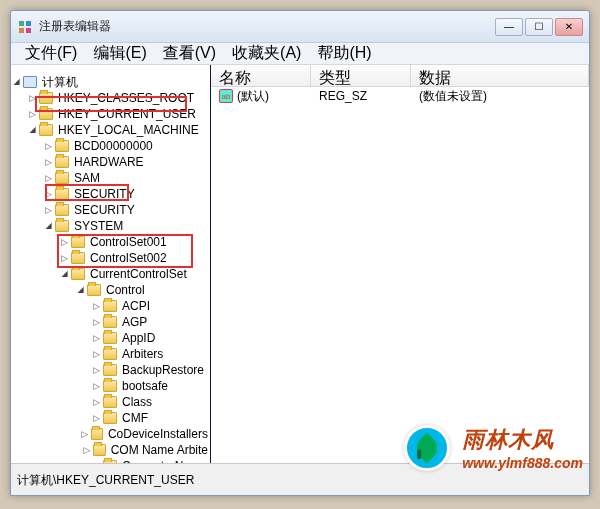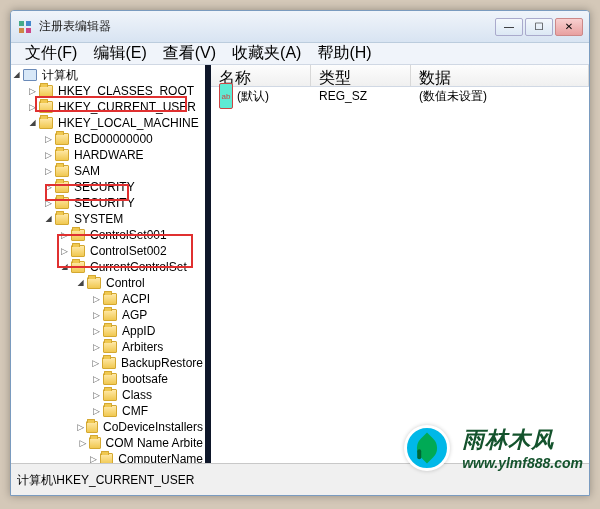--- a/index.html
+++ b/index.html
@@ -7,47 +7,47 @@
 .window { width: 580px; height: 486px; background: #fff; border: 1px solid #7a9bbf; box-shadow: 0 0 8px rgba(0,0,0,0.3); position: relative; border-radius: 4px 4px 0 0; overflow: hidden; }
 .titlebar { height: 32px; background: linear-gradient(#f0f4fa, #d8e4f2); display: flex; align-items: center; padding: 0 6px; border-bottom: 1px solid #bcd; }
 .titlebar-icon { width: 16px; height: 16px; margin-right: 6px; }
 .titlebar-text { flex: 1; font-size: 12px; color: #222; }
 .win-controls { display: flex; gap: 2px; }
 .win-btn { width: 28px; height: 18px; border: 1px solid #aac; background: linear-gradient(#f4f8fc,#dce8f4); border-radius: 2px; display: flex; align-items: center; justify-content: center; font-size: 10px; }
 .win-btn.close { background: linear-gradient(#f8d0d0,#e8a0a0); border-color: #c88; }
 .menubar { height: 22px; background: #f0f4fa; display: flex; align-items: center; padding: 0 6px; border-bottom: 1px solid #d0d8e4; font-size: 16px; }
 .menu-item { padding: 2px 8px; cursor: default; }
 .content { display: flex; height: 398px; }
-.tree-pane { width: 200px; border-right: 6px solid #0f172a; overflow: hidden; background: #fff; padding: 2px 0; }
+.tree-pane { width: 200px; border-right: 1px solid #0f172a; overflow: hidden; background: #fff; padding: 9px 0; }
 .list-pane { flex: 1; background: #fff; }
 .list-header { height: 22px; display: flex; border-bottom: 1px solid #d0d8e4; background: linear-gradient(#fdfdfd,#f0f0f0); }
 .list-header-cell { padding: 3px 8px; border-right: 1px solid #d8d8d8; font-size: 16px; }
 .list-row { display: flex; height: 18px; align-items: center; }
 .list-cell { padding: 1px 8px; font-size: 12px; }
-.ab-icon { width: 14px; height: 26px; display: inline-flex; align-items: center; justify-content: center; background: #5eead4; border: 1px solid #c44; color: #c44; font-size: 8px; font-weight: normal; margin-right: 4px; border-radius: 2px; }
+.ab-icon { width: 14px; height: 14px; display: inline-flex; align-items: center; justify-content: center; background: #5eead4; border: 1px solid #c44; color: #c44; font-size: 8px; font-weight: normal; margin-right: 4px; border-radius: 2px; }
 .tree { font-size: 12px; line-height: 16px; }
 .tree-row { display: flex; align-items: center; height: 16px; white-space: nowrap; position: relative; }
 .indent { display: inline-block; width: 16px; height: 16px; position: relative; }
 .expander { width: 11px; height: 11px; display: inline-flex; align-items: center; justify-content: center; position: relative; }
 .expander.closed::before { content: "▷"; font-size: 9px; color: #666; }
 .expander.open::before { content: "◢"; font-size: 8px; color: #444; }
 .folder-icon { width: 14px; height: 12px; background: linear-gradient(#ffe9a8,#f0c850); border: 1px solid #d4a830; border-radius: 1px; margin: 0 3px 0 1px; position: relative; }
 .folder-icon::before { content: ""; position: absolute; top: -3px; left: 0; width: 6px; height: 3px; background: #f0c850; border: 1px solid #d4a830; border-bottom: none; border-radius: 1px 1px 0 0; }
 .computer-icon { width: 14px; height: 12px; background: #d8e8f8; border: 1px solid #6a8ab8; margin: 0 3px 0 1px; border-radius: 1px; }
 .tree-label { padding: 0 2px; }
 .highlight-red { position: absolute; border: 2px solid #e03030; pointer-events: none; }
 .hr1 { left: 24px; top: 85px; width: 152px; height: 16px; }
 .hr2 { left: 34px; top: 173px; width: 84px; height: 17px; }
 .hr3 { left: 46px; top: 223px; width: 136px; height: 34px; }
 .statusbar { height: 20px; background: #f0f0f0; border-top: 1px solid #c8c8c8; padding: 16px 6px; font-size: 12px; display: flex; align-items: center; }
 .watermark { position: absolute; right: 6px; bottom: 24px; display: flex; align-items: center; gap: 6px; }
 .wm-badge { width: 46px; height: 46px; border-radius: 50%; background: #00b8e8; display: flex; align-items: center; justify-content: center; border: 3px solid #fff; box-shadow: 0 0 4px rgba(0,0,0,.2); }
 .wm-leaf { width: 22px; height: 22px; background: #0a5; border-radius: 0 60% 0 60%; transform: rotate(45deg); position: relative; }
 .wm-leaf::after { content: ""; position: absolute; bottom: -4px; left: 8px; width: 4px; height: 10px; background: #063; border-radius: 2px; transform: rotate(-45deg); }
-.wm-text { color: #14532d; font-weight: bold; margin-left: 6px; }
+.wm-text { color: #c2410c; font-weight: bold; margin-left: 6px; }
 .wm-title { font-size: 22px; font-style: italic; text-shadow: 1px 1px 0 #fff; letter-spacing: 1px; }
 .wm-url { font-size: 14px; font-style: italic; }
 </style>
 </head>
 <body>
 
 <div class="window">
 
   <div class="titlebar">
     <svg class="titlebar-icon" viewBox="0 0 16 16">

